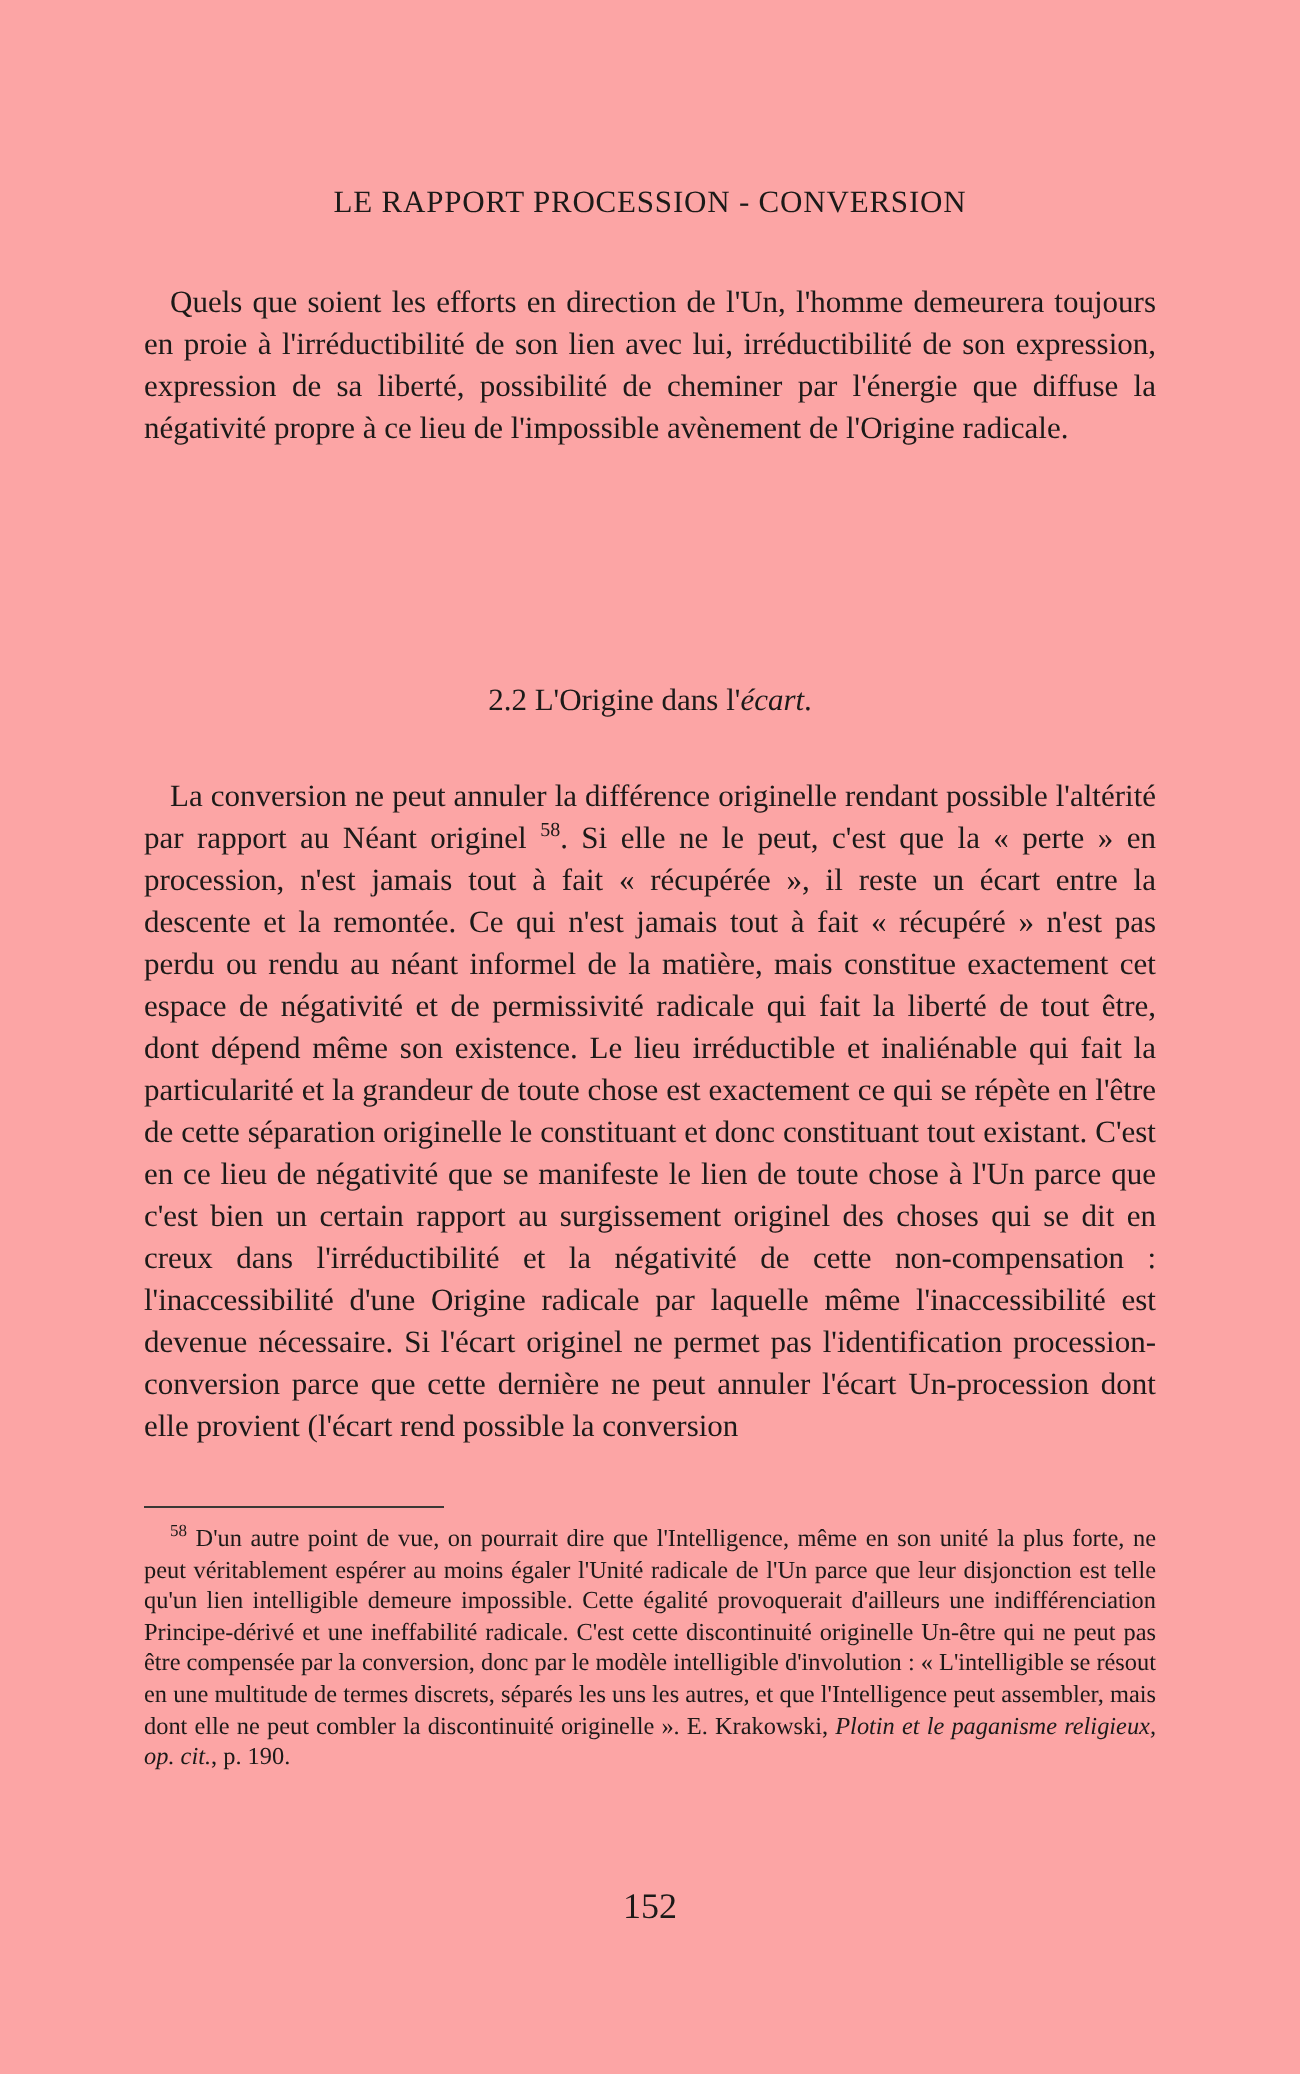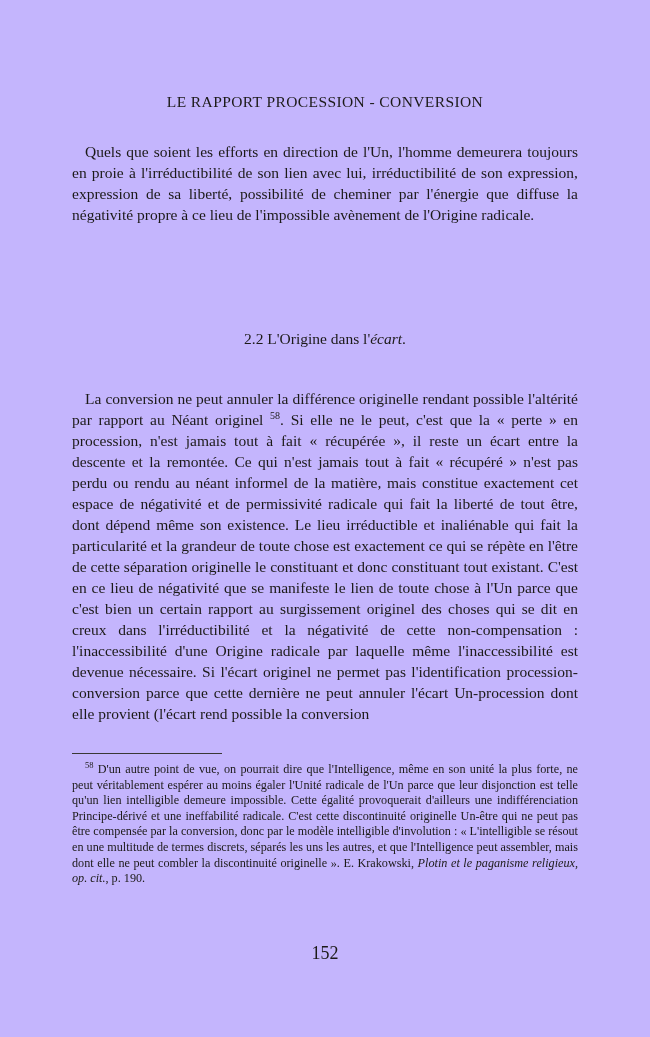--- a/index.html
+++ b/index.html
@@ -4,21 +4,21 @@
   <style>
     html, body {
       margin: 0;
       padding: 0;
       background: #ffffff;
     }
     .page {
       position: relative;
       width: 650px;
       height: 1037px;
-      background: #c4b5fd;
+      background: #fca5a5;
       color: #1c1a18;
       font-family: "Liberation Serif", "DejaVu Serif", serif;
       overflow: hidden;
     }
     .running-head {
       position: absolute;
       top: 93px;
       left: 0;
       right: 0;
       text-align: center;
@@ -36,21 +36,21 @@
     }
     .intro-block { top: 141px; }
     .main-block  { top: 388px; }
     .para { margin: 0 0 6px 0; }
     .para.indent { text-indent: 13px; }
     .section-heading {
       position: absolute;
       top: 330px;
       left: 0;
       right: 0;
-      margin: 0;
+      margin: 12px;
       font-size: 15.5px;
       font-weight: normal;
       text-align: center;
       white-space: nowrap;
     }
     .section-heading em { font-style: italic; }
     .fn-ref {
       font-size: 10px;
       line-height: 0;
       vertical-align: super;

